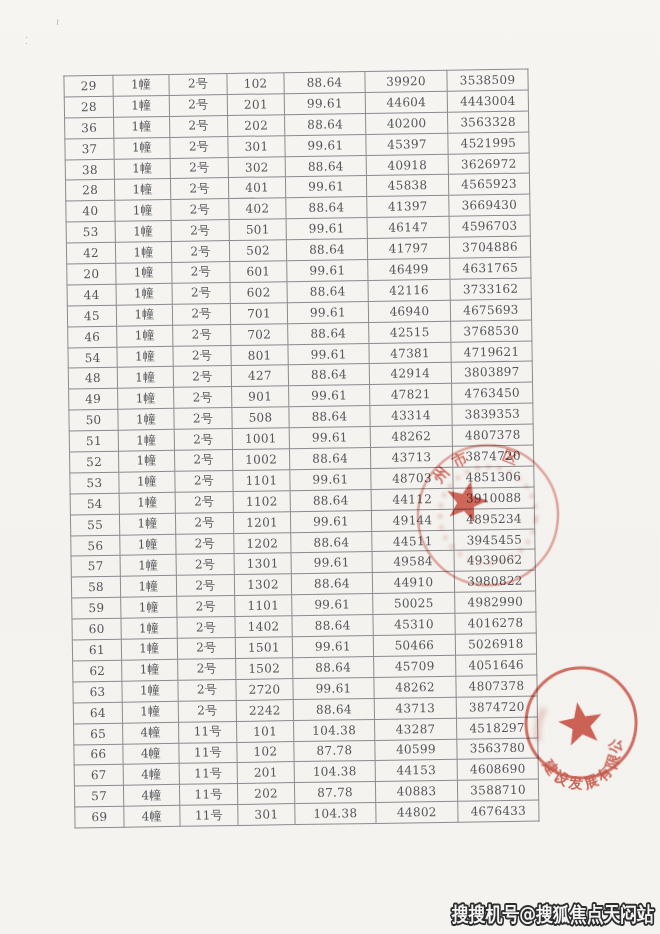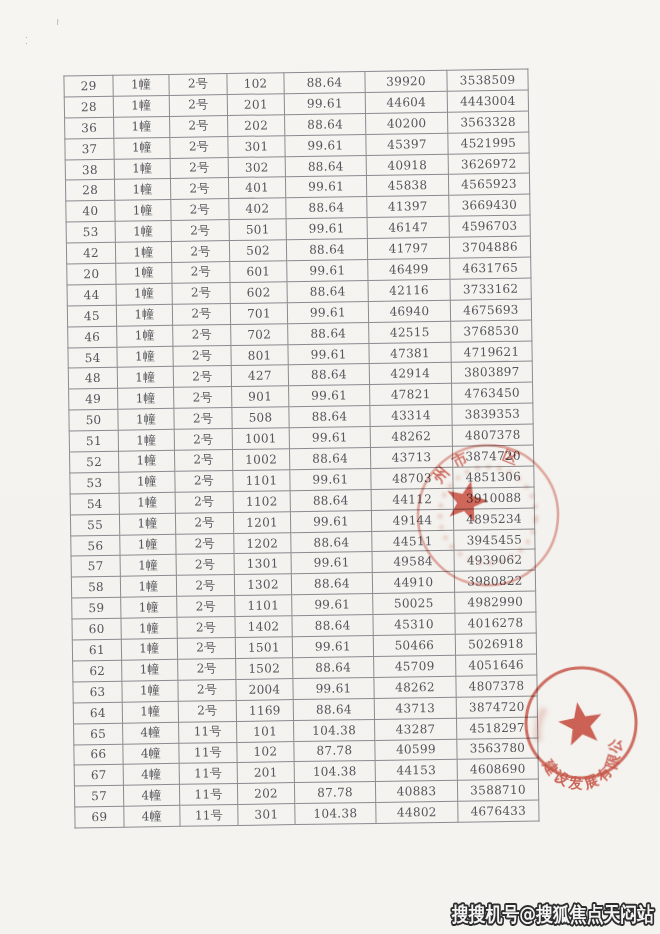--- a/index.html
+++ b/index.html
@@ -302,30 +302,30 @@
             <td>2号</td>
             <td>1502</td>
             <td>88.64</td>
             <td>45709</td>
             <td>4051646</td>
           </tr>
           <tr>
             <td>63</td>
             <td>1幢</td>
             <td>2号</td>
-            <td>2004</td>
+            <td>2720</td>
             <td>99.61</td>
             <td>48262</td>
             <td>4807378</td>
           </tr>
           <tr>
             <td>64</td>
             <td>1幢</td>
             <td>2号</td>
-            <td>1169</td>
+            <td>2242</td>
             <td>88.64</td>
             <td>43713</td>
             <td>3874720</td>
           </tr>
           <tr>
             <td>65</td>
             <td>4幢</td>
             <td>11号</td>
             <td>101</td>
             <td>104.38</td>

